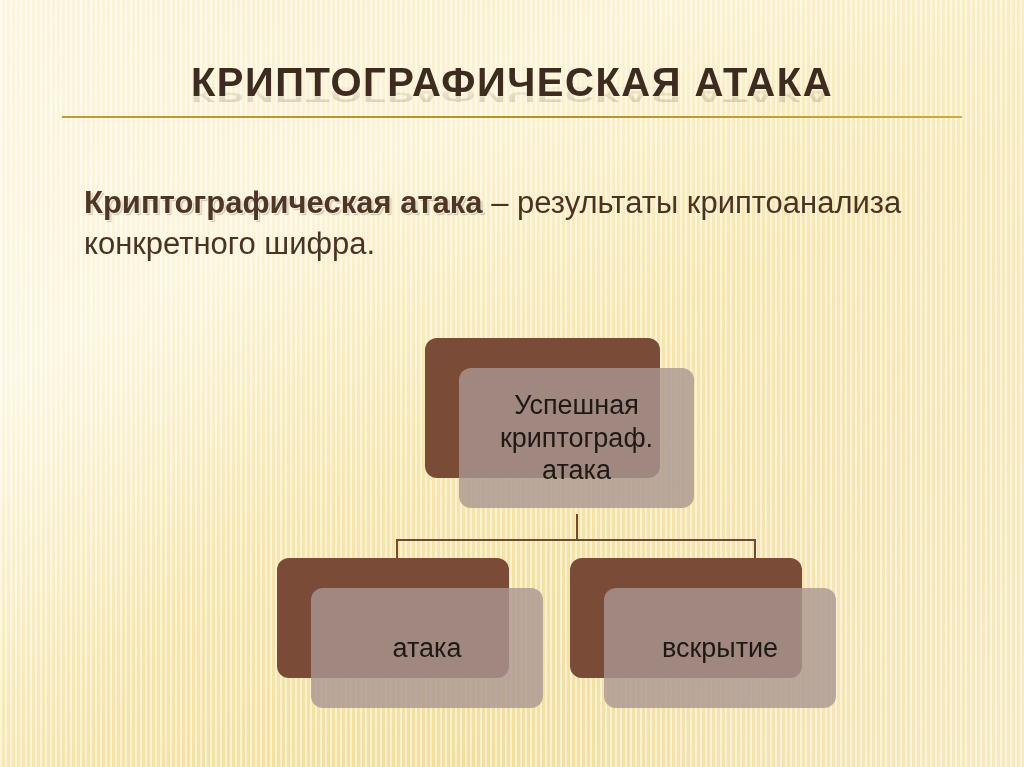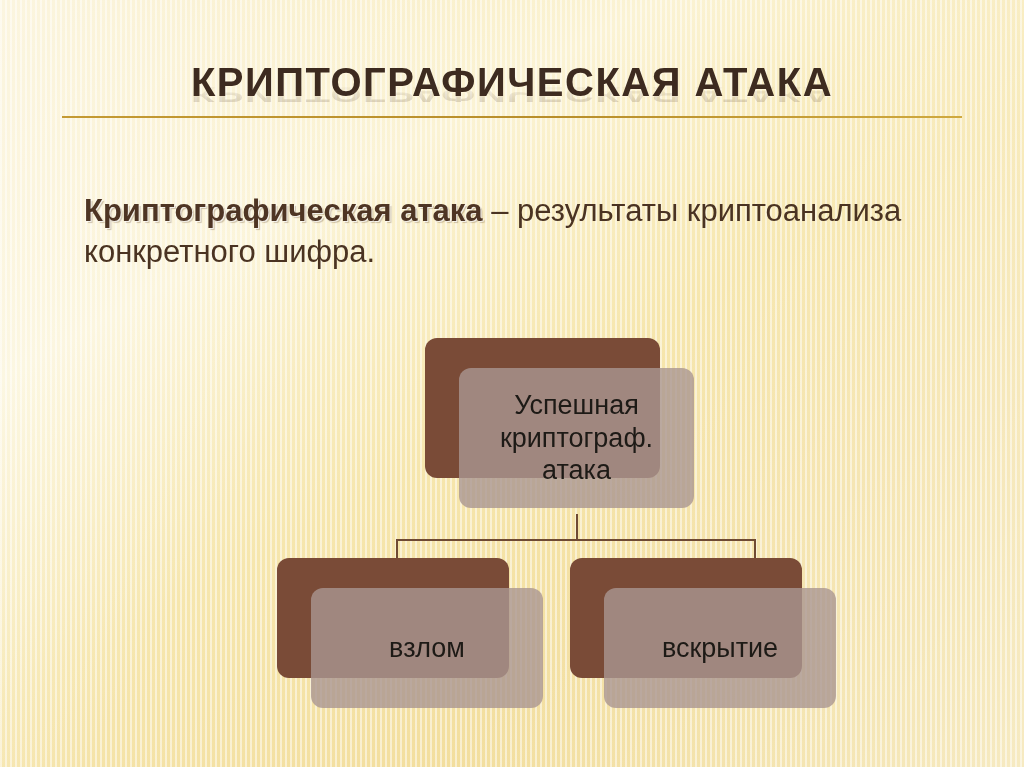--- a/index.html
+++ b/index.html
@@ -76,21 +76,21 @@
     left: 62px;
     width: 900px;
     height: 2px;
     background: linear-gradient(to right, #c9a23a 0%, #b98f2c 50%, #d7b css 100%);
     background: linear-gradient(to right, #c49a33 0%, #b88e2b 55%, #cfa93f 100%);
   }
 
   
   .body-text {
     position: absolute;
-    top: 190px;
+    top: 182px;
     left: 84px;
     width: 860px;
     font-size: 31px;
     line-height: 1.33;
     color: #4a3322;
   }
   .body-text .lead {
     font-weight: bold;
     color: #4e3524;
     text-shadow: 1px 1px 0 rgba(255,255,255,0.75), 2px 2px 1px rgba(120,95,60,0.35);
@@ -170,21 +170,21 @@
     <div class="connector conn-vert-left"></div>
     <div class="connector conn-vert-right"></div>
 
     <div class="node" id="node-root">
       <div class="shadow-box"></div>
       <div class="front-box">Успешная криптограф. атака</div>
     </div>
 
     <div class="node" id="node-left">
       <div class="shadow-box"></div>
-      <div class="front-box">взлом</div>
+      <div class="front-box">атака</div>
     </div>
 
     <div class="node" id="node-right">
       <div class="shadow-box"></div>
       <div class="front-box">вскрытие</div>
     </div>
 
   </div>
 </div>
 

